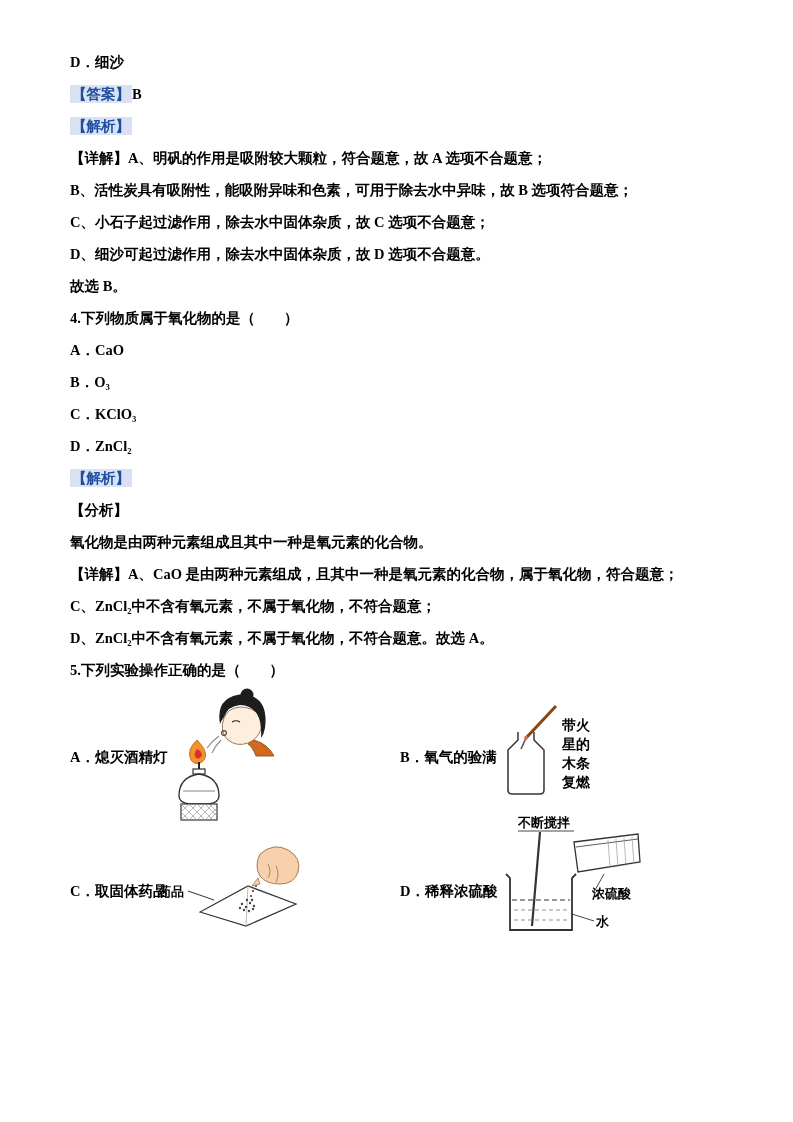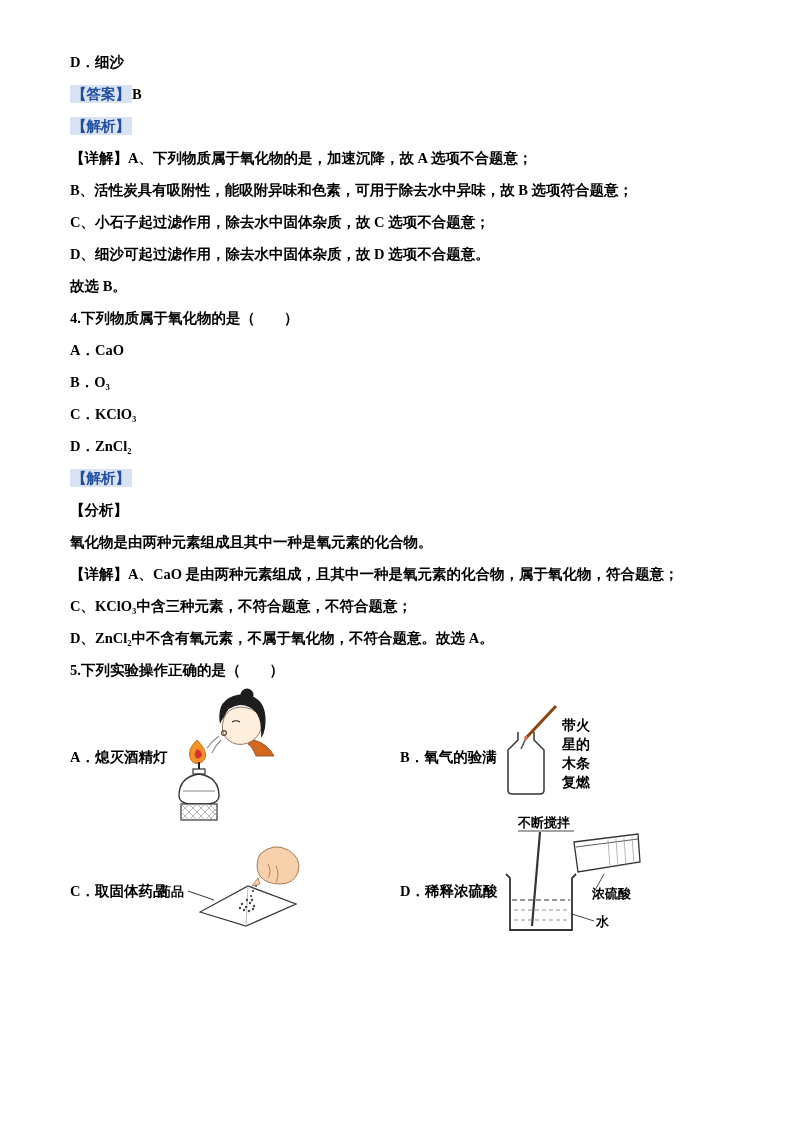--- a/index.html
+++ b/index.html
@@ -20,36 +20,36 @@
 </style>
 </head>
 <body>
 
 <div class="page">
   <div class="doc">
 
     <p class="line">D．细沙</p>
     <p class="line"><span class="hl">【答案】</span><span>B</span></p>
     <p class="line"><span class="hl">【解析】</span></p>
-    <p class="line">【详解】A、下列物质属于氧化物的是，加速沉降，故 A 选项不合题意；</p>
+    <p class="line">【详解】A、明矾的作用是吸附较大颗粒，符合题意，故 A 选项不合题意；</p>
     <p class="line">B、活性炭具有吸附性，能吸附异味和色素，可用于除去水中异味，故 B 选项符合题意；</p>
     <p class="line">C、小石子起过滤作用，除去水中固体杂质，故 C 选项不合题意；</p>
     <p class="line">D、细沙可起过滤作用，除去水中固体杂质，故 D 选项不合题意。</p>
     <p class="line">故选 B。</p>
 
     <p class="line">4.下列物质属于氧化物的是（　　）</p>
     <p class="line">A．CaO</p>
     <p class="line">B．O₃</p>
     <p class="line">C．KClO₃</p>
     <p class="line">D．ZnCl₂</p>
     <p class="line"><span class="hl">【解析】</span></p>
     <p class="line">【分析】</p>
     <p class="line">氧化物是由两种元素组成且其中一种是氧元素的化合物。</p>
     <p class="line">【详解】A、CaO 是由两种元素组成，且其中一种是氧元素的化合物，属于氧化物，符合题意；</p>
-    <p class="line">C、KClO₃中含三种元素，不符合题意，不符合题意；</p>
+    <p class="line">C、ZnCl₂中不含有氧元素，不属于氧化物，不符合题意；</p>
     <p class="line">D、ZnCl₂中不含有氧元素，不属于氧化物，不符合题意。故选 A。</p>
 
     <p class="line">5.下列实验操作正确的是（　　）</p>
   </div>
 
   <div class="figures">
 
     <div class="opt-label" style="left:0;top:62px;">A．熄灭酒精灯</div>
     <svg style="left:92px;top:2px;" width="135" height="140" viewBox="0 0 135 140">
       <path d="M92,52 Q106,56 112,68 L94,68 Q90,58 86,56 Z" fill="#d2691e" stroke="#8a4513" stroke-width="0.8"></path>

